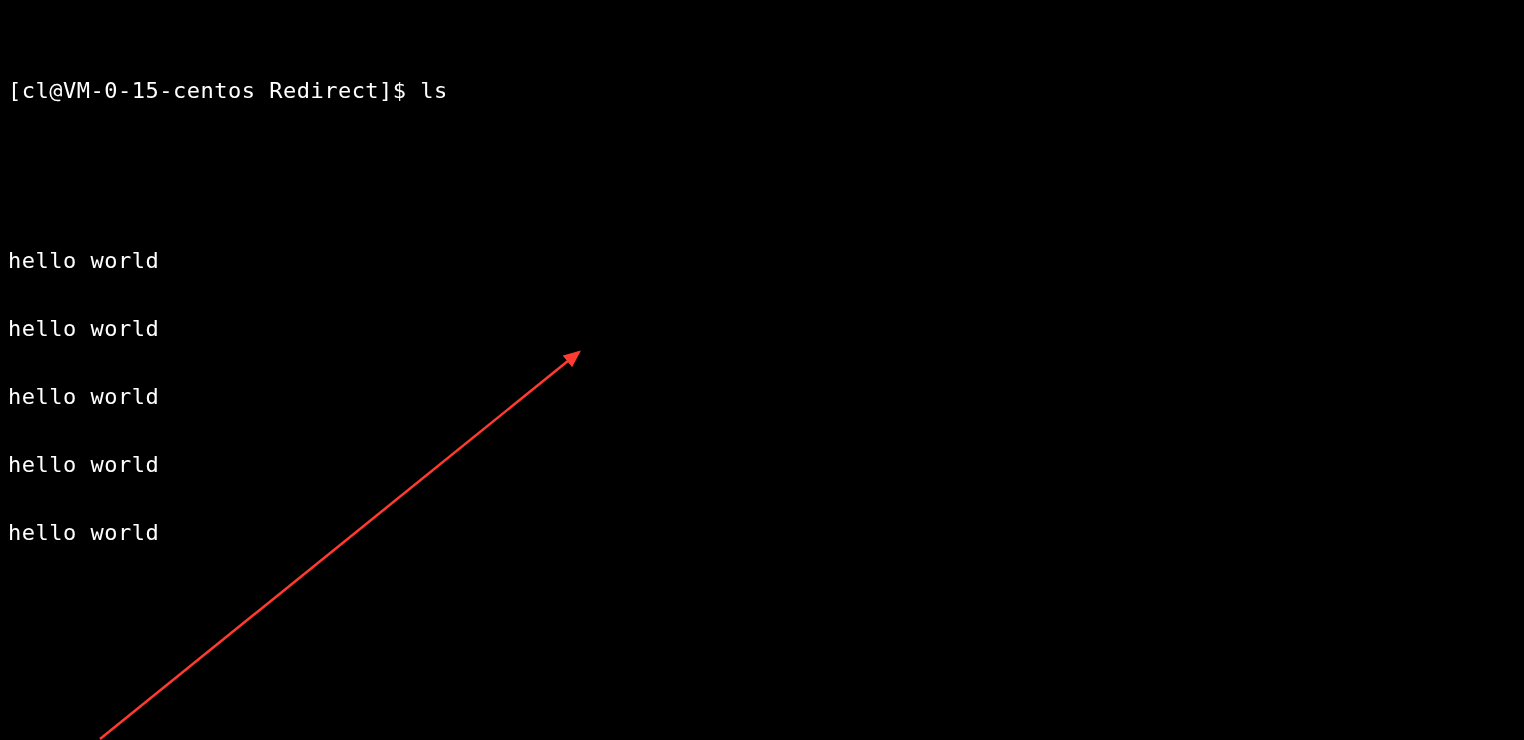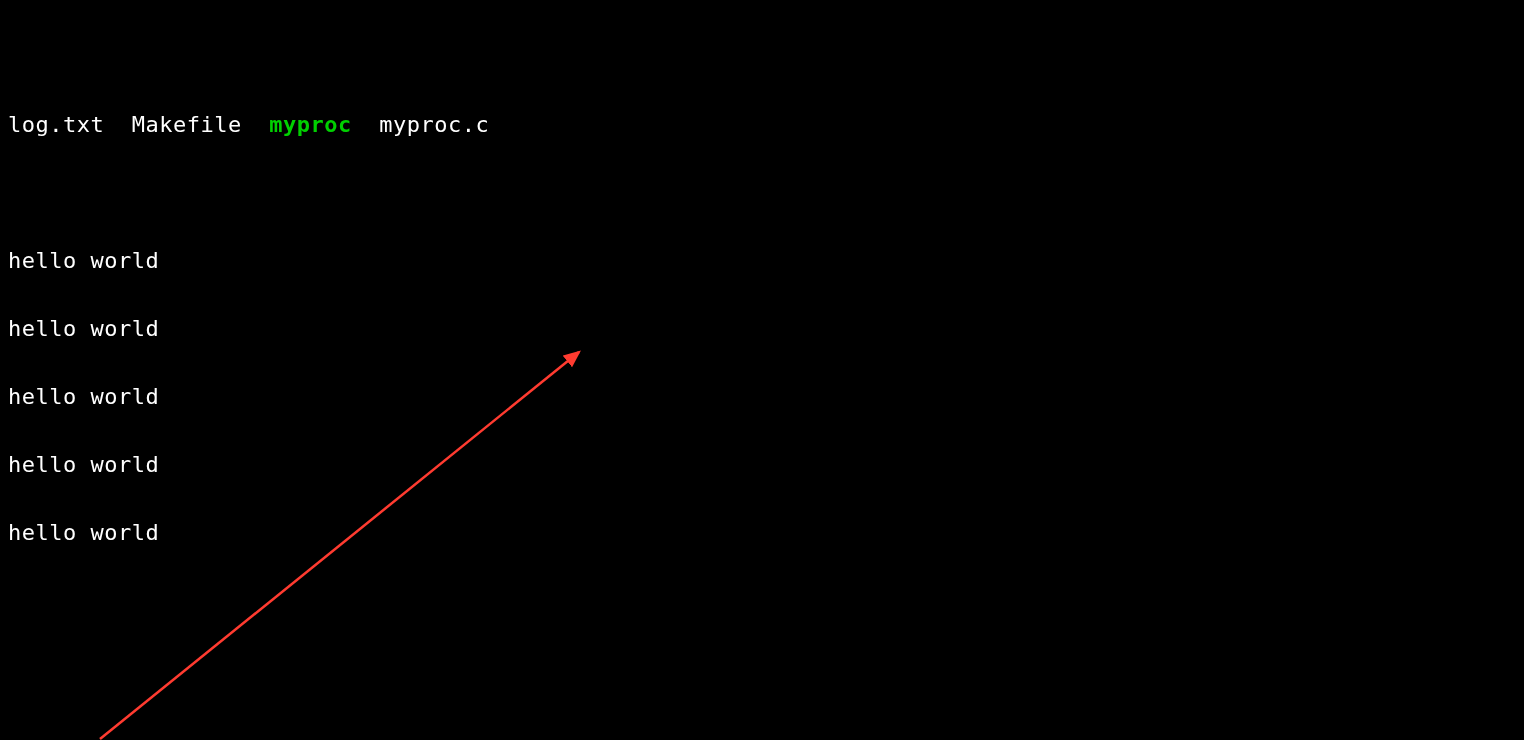--- a/index.html
+++ b/index.html
@@ -32,22 +32,22 @@
     left: 0;
     top: 0;
     pointer-events: none;
   }
 </style>
 </head>
 <body>
 
 <div class="terminal">
 
+<span class="line"><span>[cl@VM-0-15-centos Redirect]$ </span><span>ls</span></span>
 
-<span class="line"><span>log.txt</span>  <span>Makefile</span>  <span class="exec">myproc</span>  <span>myproc.c</span></span>
 
 
 <span class="line">hello world</span>
 <span class="line">hello world</span>
 <span class="line">hello world</span>
 <span class="line">hello world</span>
 <span class="line">hello world</span>
 
 
 

